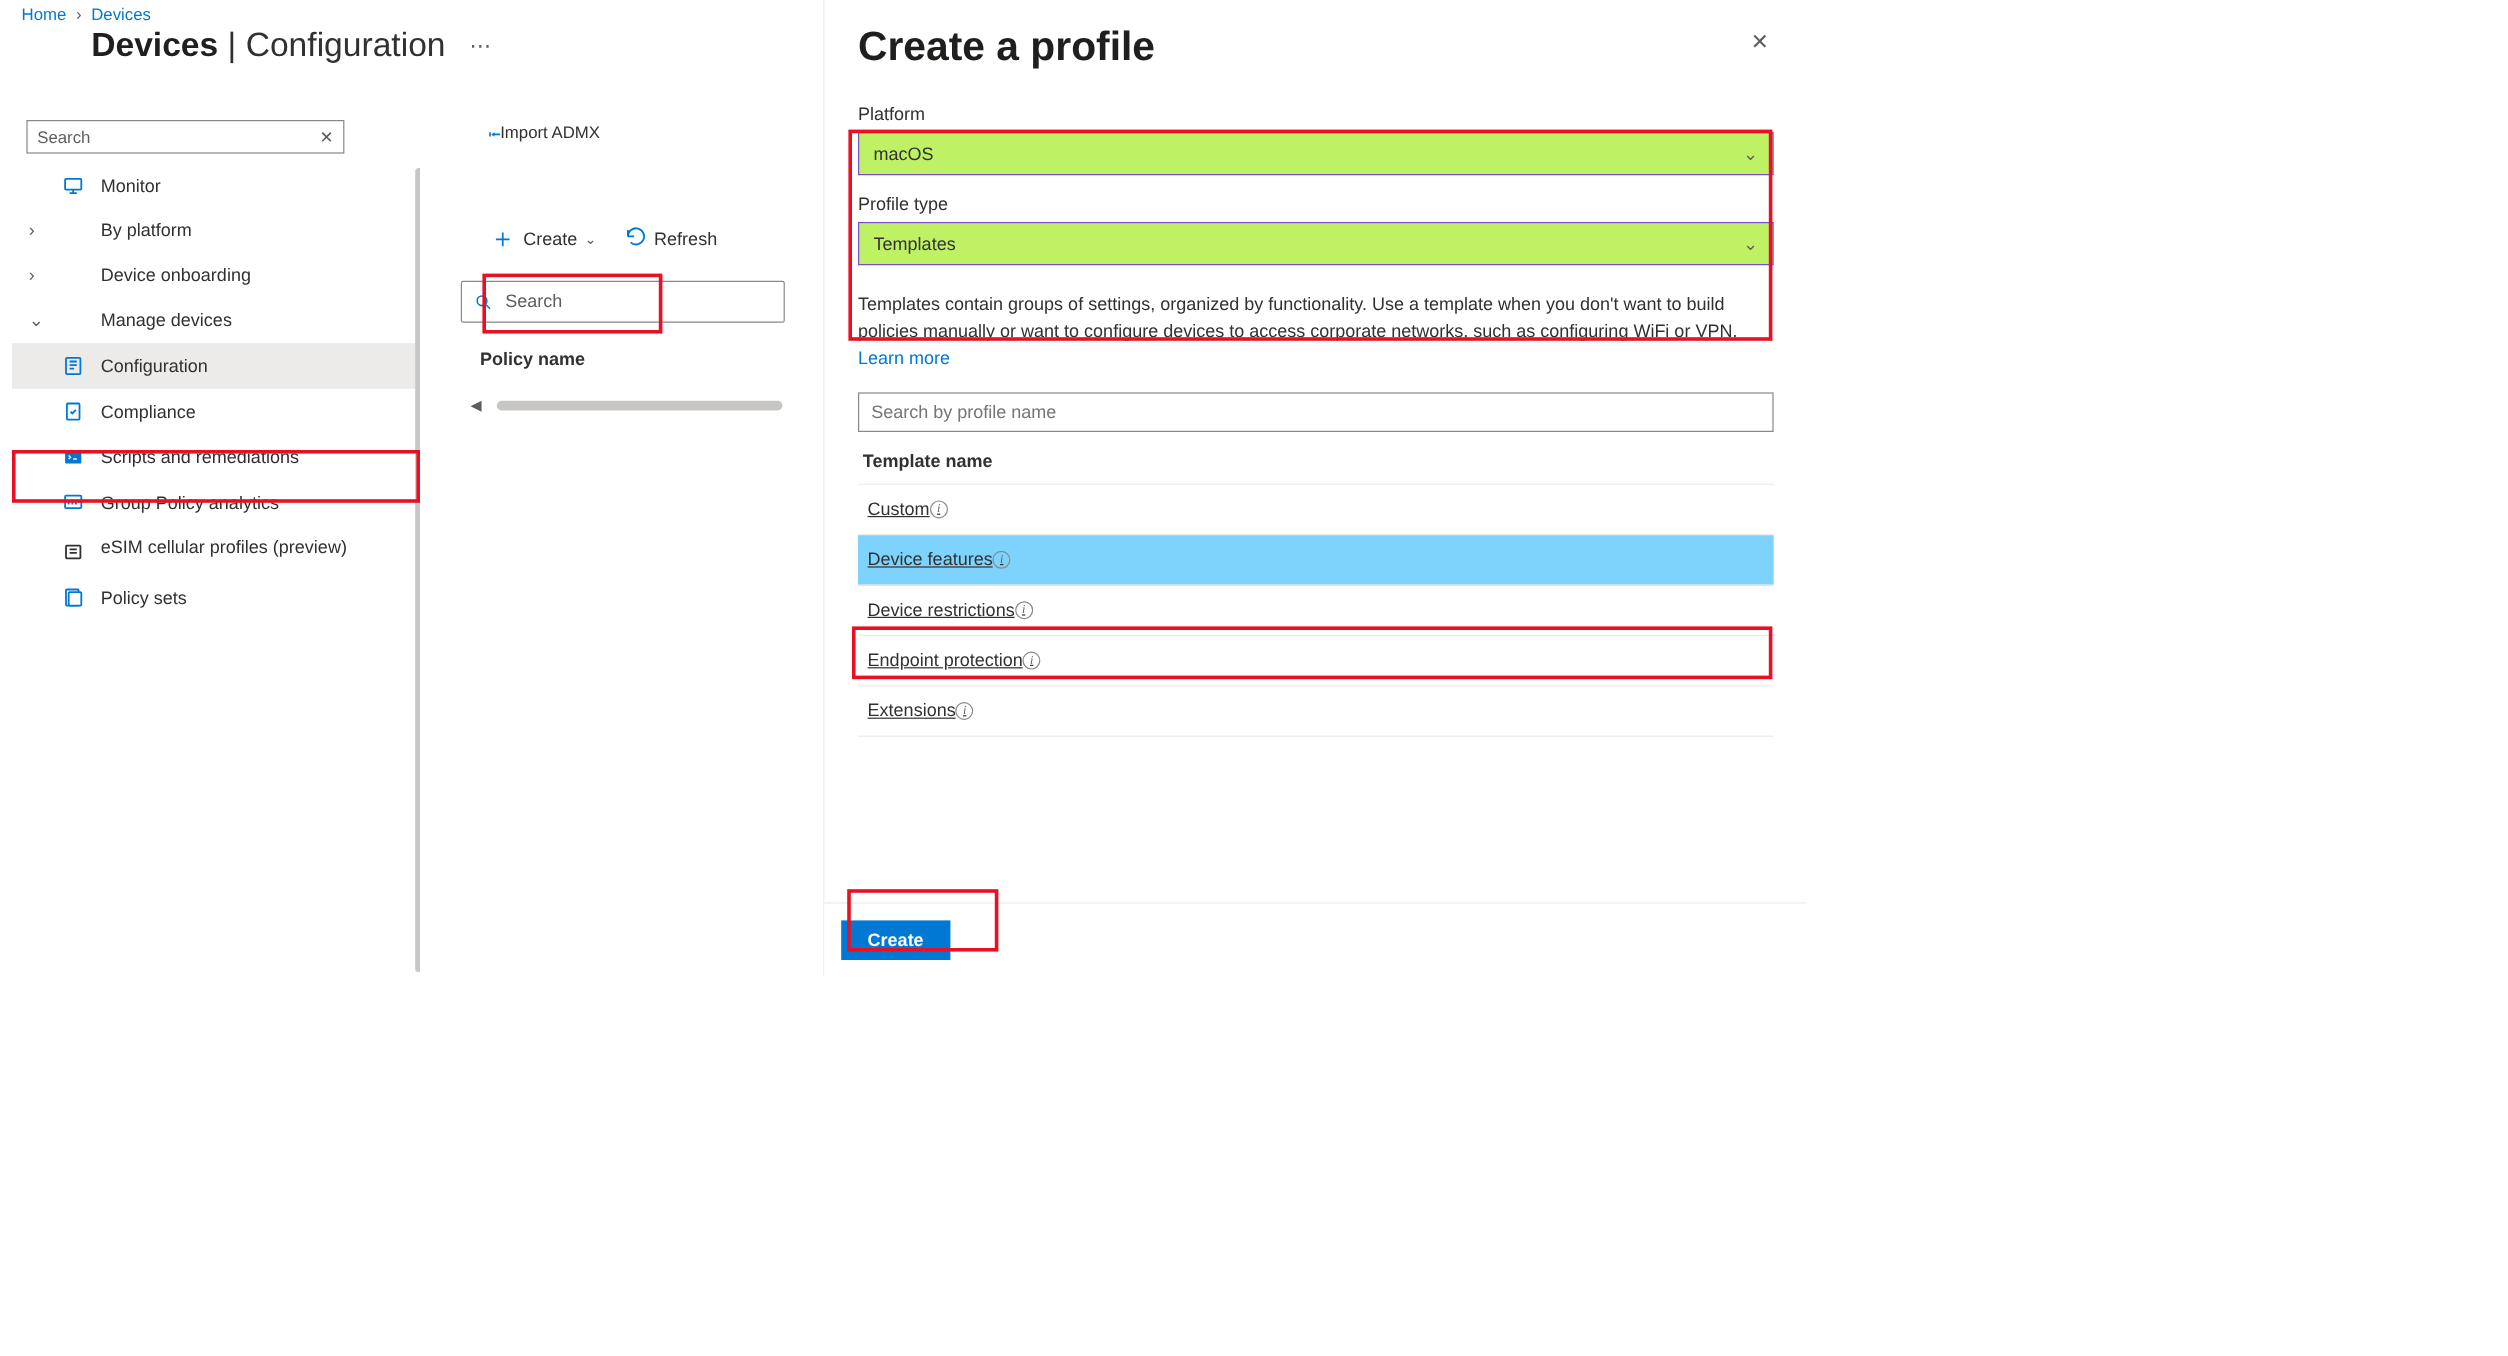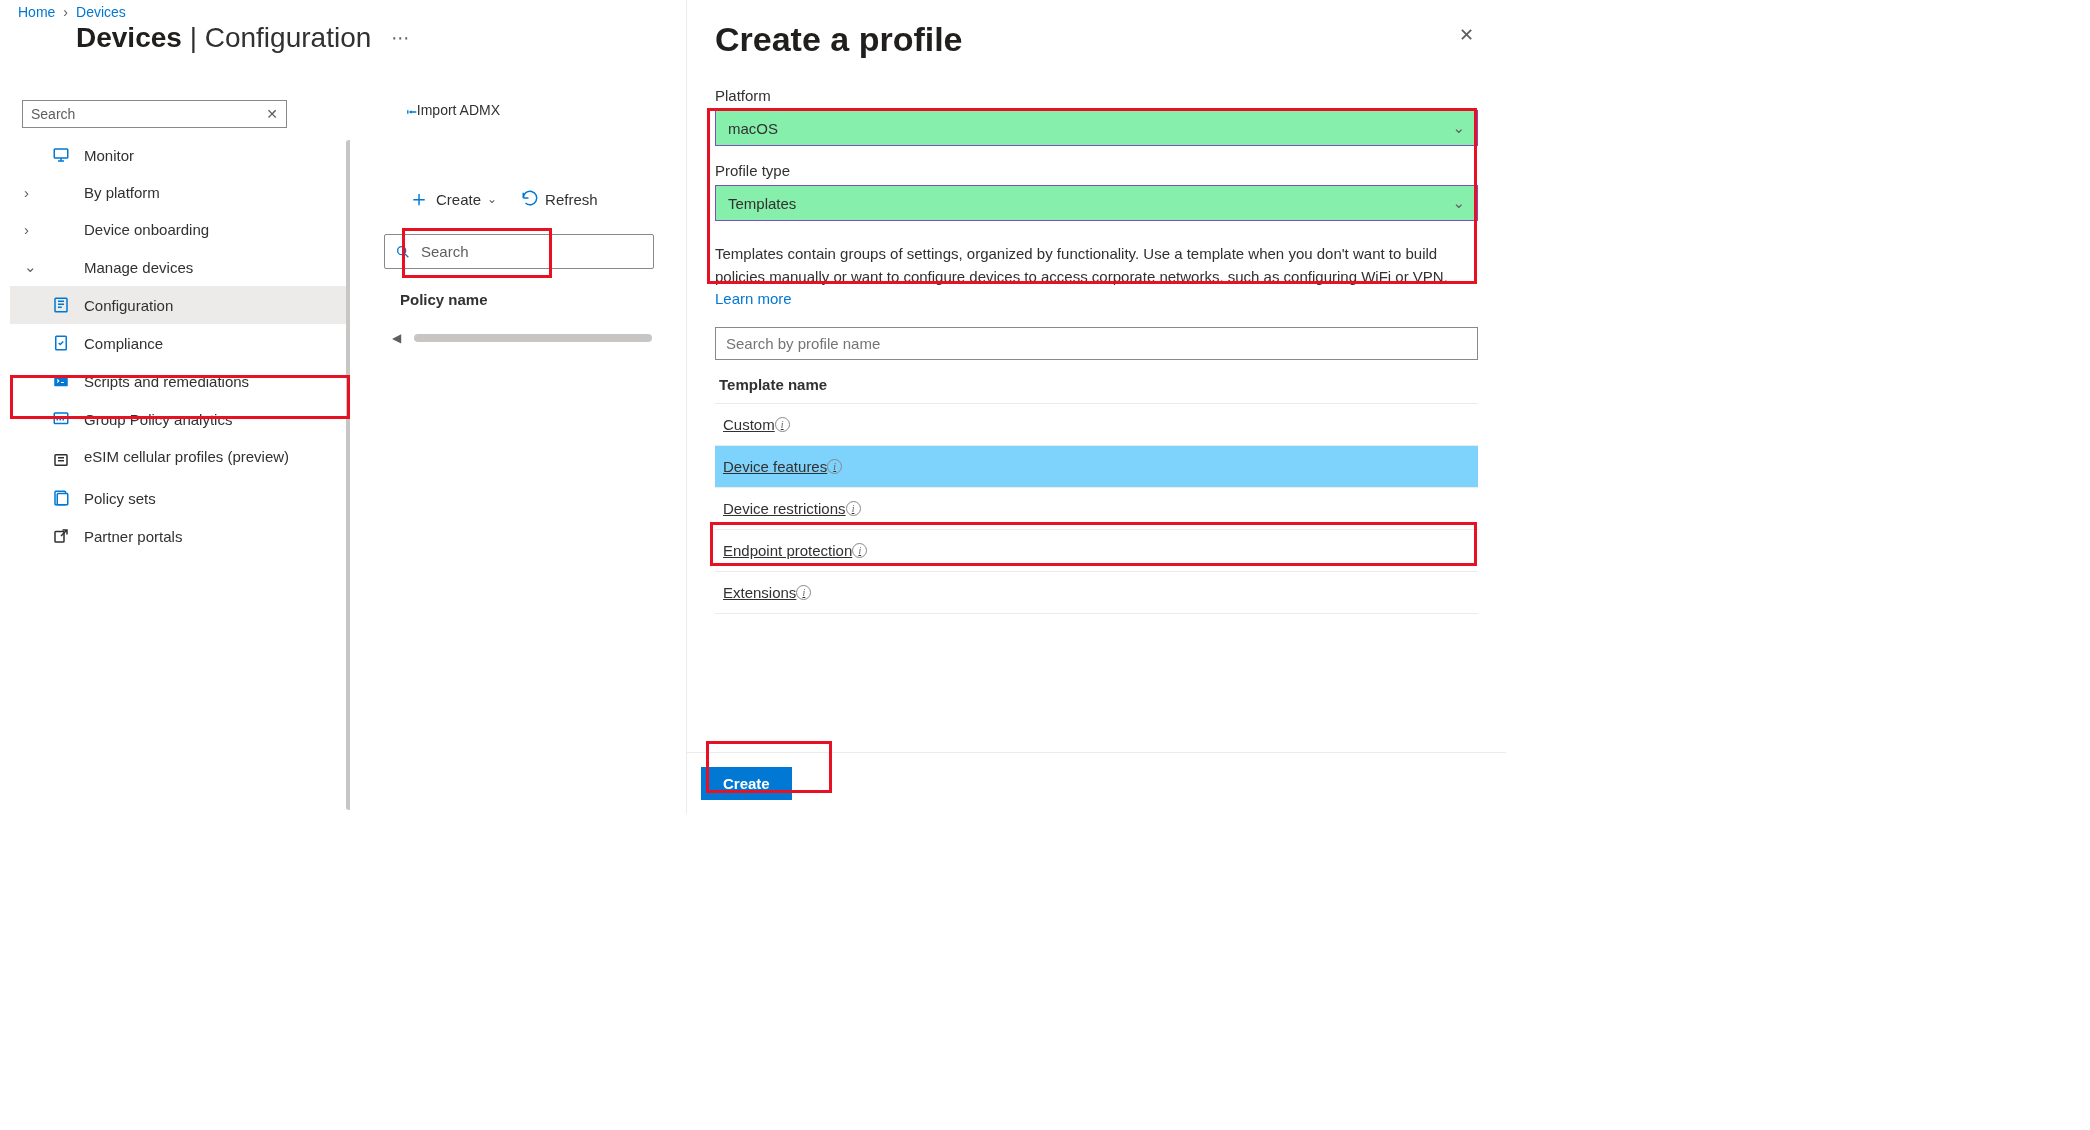--- a/index.html
+++ b/index.html
@@ -183,21 +183,21 @@
   .form-field { margin-bottom: 16px; }
   .form-field label {
     display: block;
     font-size: 15px;
     color: #323130;
     margin-bottom: 6px;
   }
   .form-select {
     width: 100%;
     border: 1px solid #7b4fc4;
-    background: #86efac;
+    background: #bef264;
     padding: 8px 12px;
     font-size: 15px;
     color: #323130;
     display: flex;
     justify-content: space-between;
     align-items: center;
     cursor: pointer;
   }
   .form-select .chev { color: #605e5c; }
 
@@ -374,29 +374,20 @@
     <span class="nav-icon">
       <svg viewBox="0 0 24 24" fill="none" stroke="#0078d4" stroke-width="2">
           <rect x="4" y="3" width="14" height="18" rx="1"></rect>
           <rect x="7" y="6" width="14" height="15" rx="1" fill="#fff"></rect>
         </svg>
     </span>
     <span>Policy sets</span>
   </div>
 
 
-  <div class="nav-item">
-    <span class="nav-icon">
-      <svg viewBox="0 0 24 24" fill="none" stroke="#323130" stroke-width="2">
-          <rect x="4" y="6" width="12" height="14" rx="1"></rect>
-          <path d="M14 4h6v6M20 4l-8 8"></path>
-        </svg>
-    </span>
-    <span>Partner portals</span>
-  </div>
 
   <div class="leftnav-scroll"></div>
 </div>
 
 <div class="center">
   <div style="padding-left:28px; color:#605e5c;">
     <span style="display:inline-block; transform:rotate(90deg); color:#0078d4;">⭳</span>
     <span style="color:#323130;">Import ADMX</span>
   </div>
 

